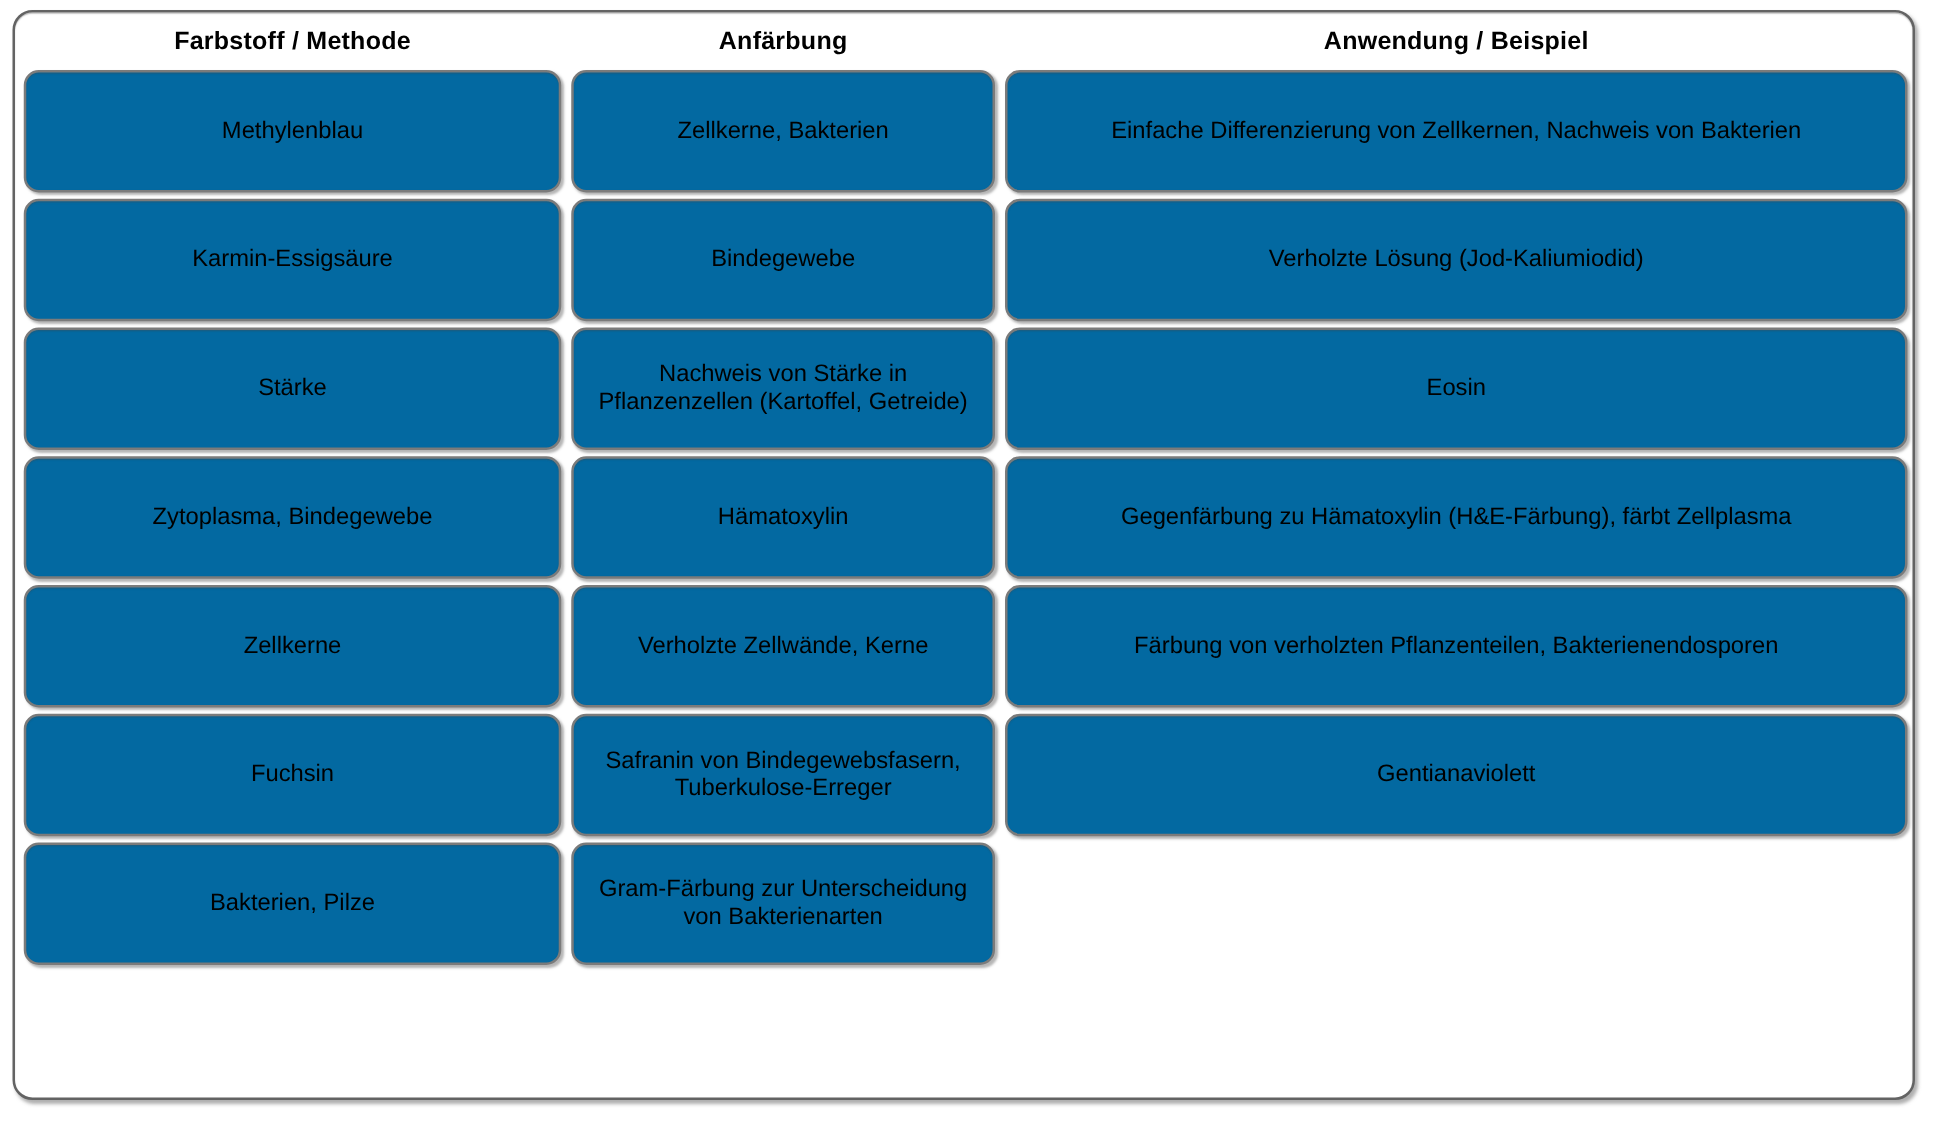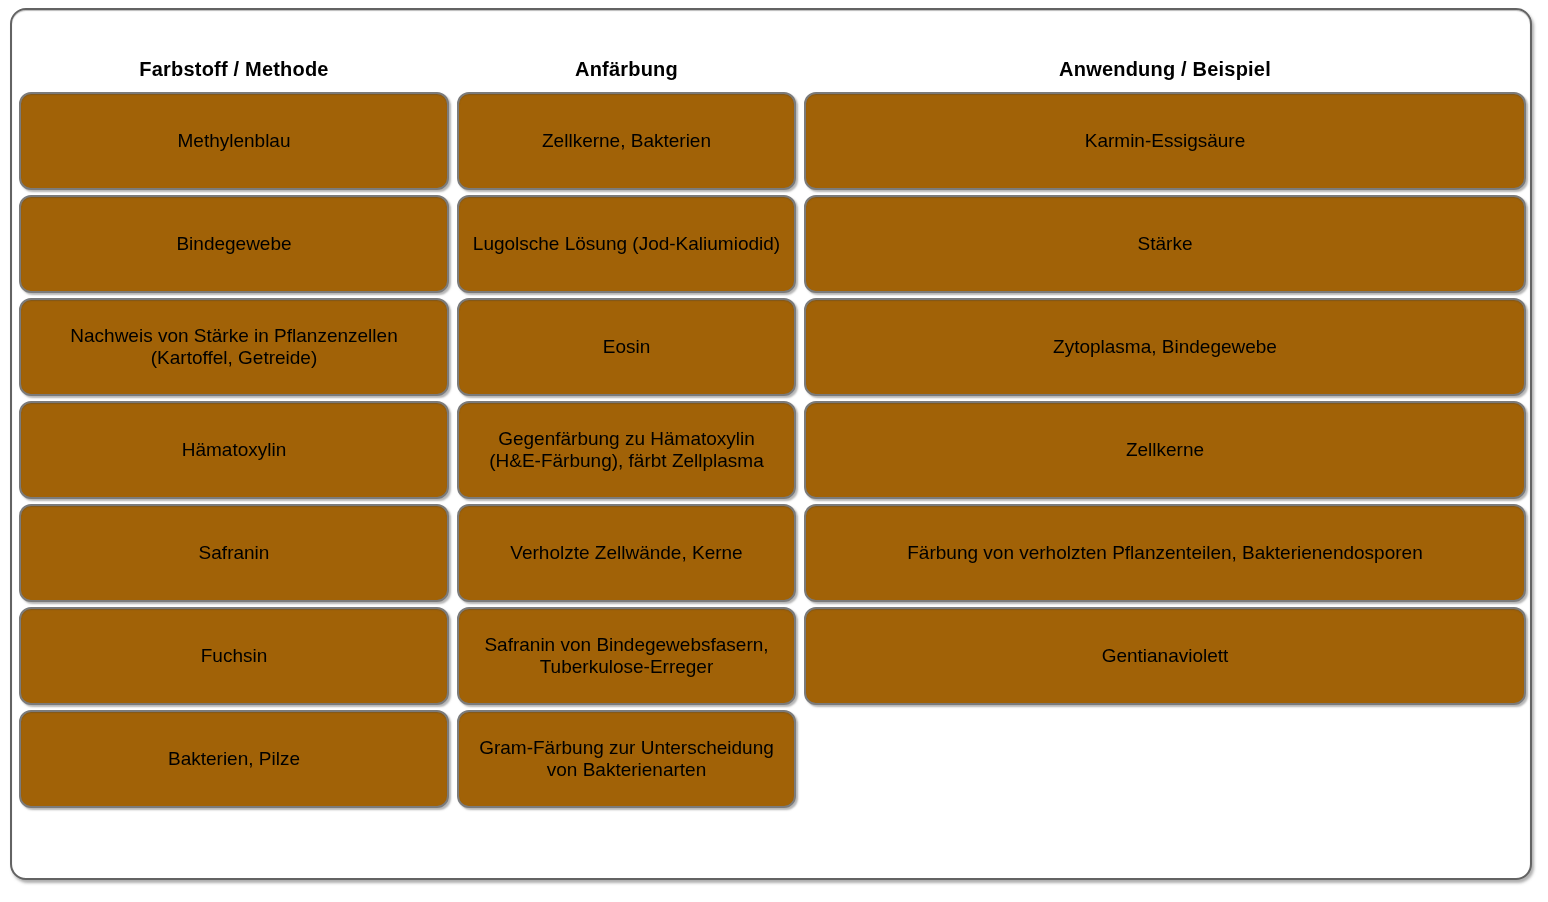--- a/index.html
+++ b/index.html
@@ -28,40 +28,39 @@
                 inset 0 1px 1px rgba(60,60,60,0.35);
     box-sizing: border-box;
     padding: 0 7px;
   }
   .header-row {
     display: grid;
     grid-template-columns: 430px 339px 722px;
     column-gap: 8px;
     height: 46px;
     align-items: center;
-    margin-top: 36px;
   }
   .hcell {
     text-align: center;
     font-size: 20px;
     font-weight: bold;
     color: #000000;
     letter-spacing: 0.2px;
   }
   .grid {
     display: grid;
     grid-template-columns: 430px 339px 722px;
     grid-auto-rows: 98px;
     column-gap: 8px;
     row-gap: 5px;
   }
   .cell {
     border: 2px solid #7b7b7b;
     border-radius: 12px;
-    background: #a16207;
+    background: #0369a1;
     box-sizing: border-box;
     display: flex;
     align-items: center;
     justify-content: center;
     text-align: center;
     font-size: 19px;
     color: #000000;
     padding: 16px 12px;
     box-shadow: 2px 2px 2px rgba(120,120,120,0.55),
                 inset 0 1px 1px rgba(70,70,70,0.35);
@@ -76,36 +75,36 @@
     <div class="header-row">
       <div class="hcell">Farbstoff / Methode</div>
       <div class="hcell">Anfärbung</div>
       <div class="hcell">Anwendung / Beispiel</div>
     </div>
 
     <div class="grid">
 
       <div class="cell">Methylenblau</div>
       <div class="cell">Zellkerne, Bakterien</div>
+      <div class="cell">Einfache Differenzierung von Zellkernen, Nachweis von Bakterien</div>
 
       <div class="cell">Karmin-Essigsäure</div>
       <div class="cell">Bindegewebe</div>
 
-      <div class="cell">Lugolsche Lösung (Jod-Kaliumiodid)</div>
+      <div class="cell">Verholzte Lösung (Jod-Kaliumiodid)</div>
       <div class="cell">Stärke</div>
       <div class="cell">Nachweis von Stärke in Pflanzenzellen (Kartoffel, Getreide)</div>
 
       <div class="cell">Eosin</div>
       <div class="cell">Zytoplasma, Bindegewebe</div>
       <div class="cell">Hämatoxylin</div>
 
       <div class="cell">Gegenfärbung zu Hämatoxylin (H&amp;E-Färbung), färbt Zellplasma</div>
       <div class="cell">Zellkerne</div>
 
-      <div class="cell">Safranin</div>
       <div class="cell">Verholzte Zellwände, Kerne</div>
       <div class="cell">Färbung von verholzten Pflanzenteilen, Bakterienendosporen</div>
 
       <div class="cell">Fuchsin</div>
       <div class="cell">Safranin von Bindegewebsfasern, Tuberkulose-Erreger</div>
 
       <div class="cell">Gentianaviolett</div>
       <div class="cell">Bakterien, Pilze</div>
       <div class="cell">Gram-Färbung zur Unterscheidung von Bakterienarten</div>
 

